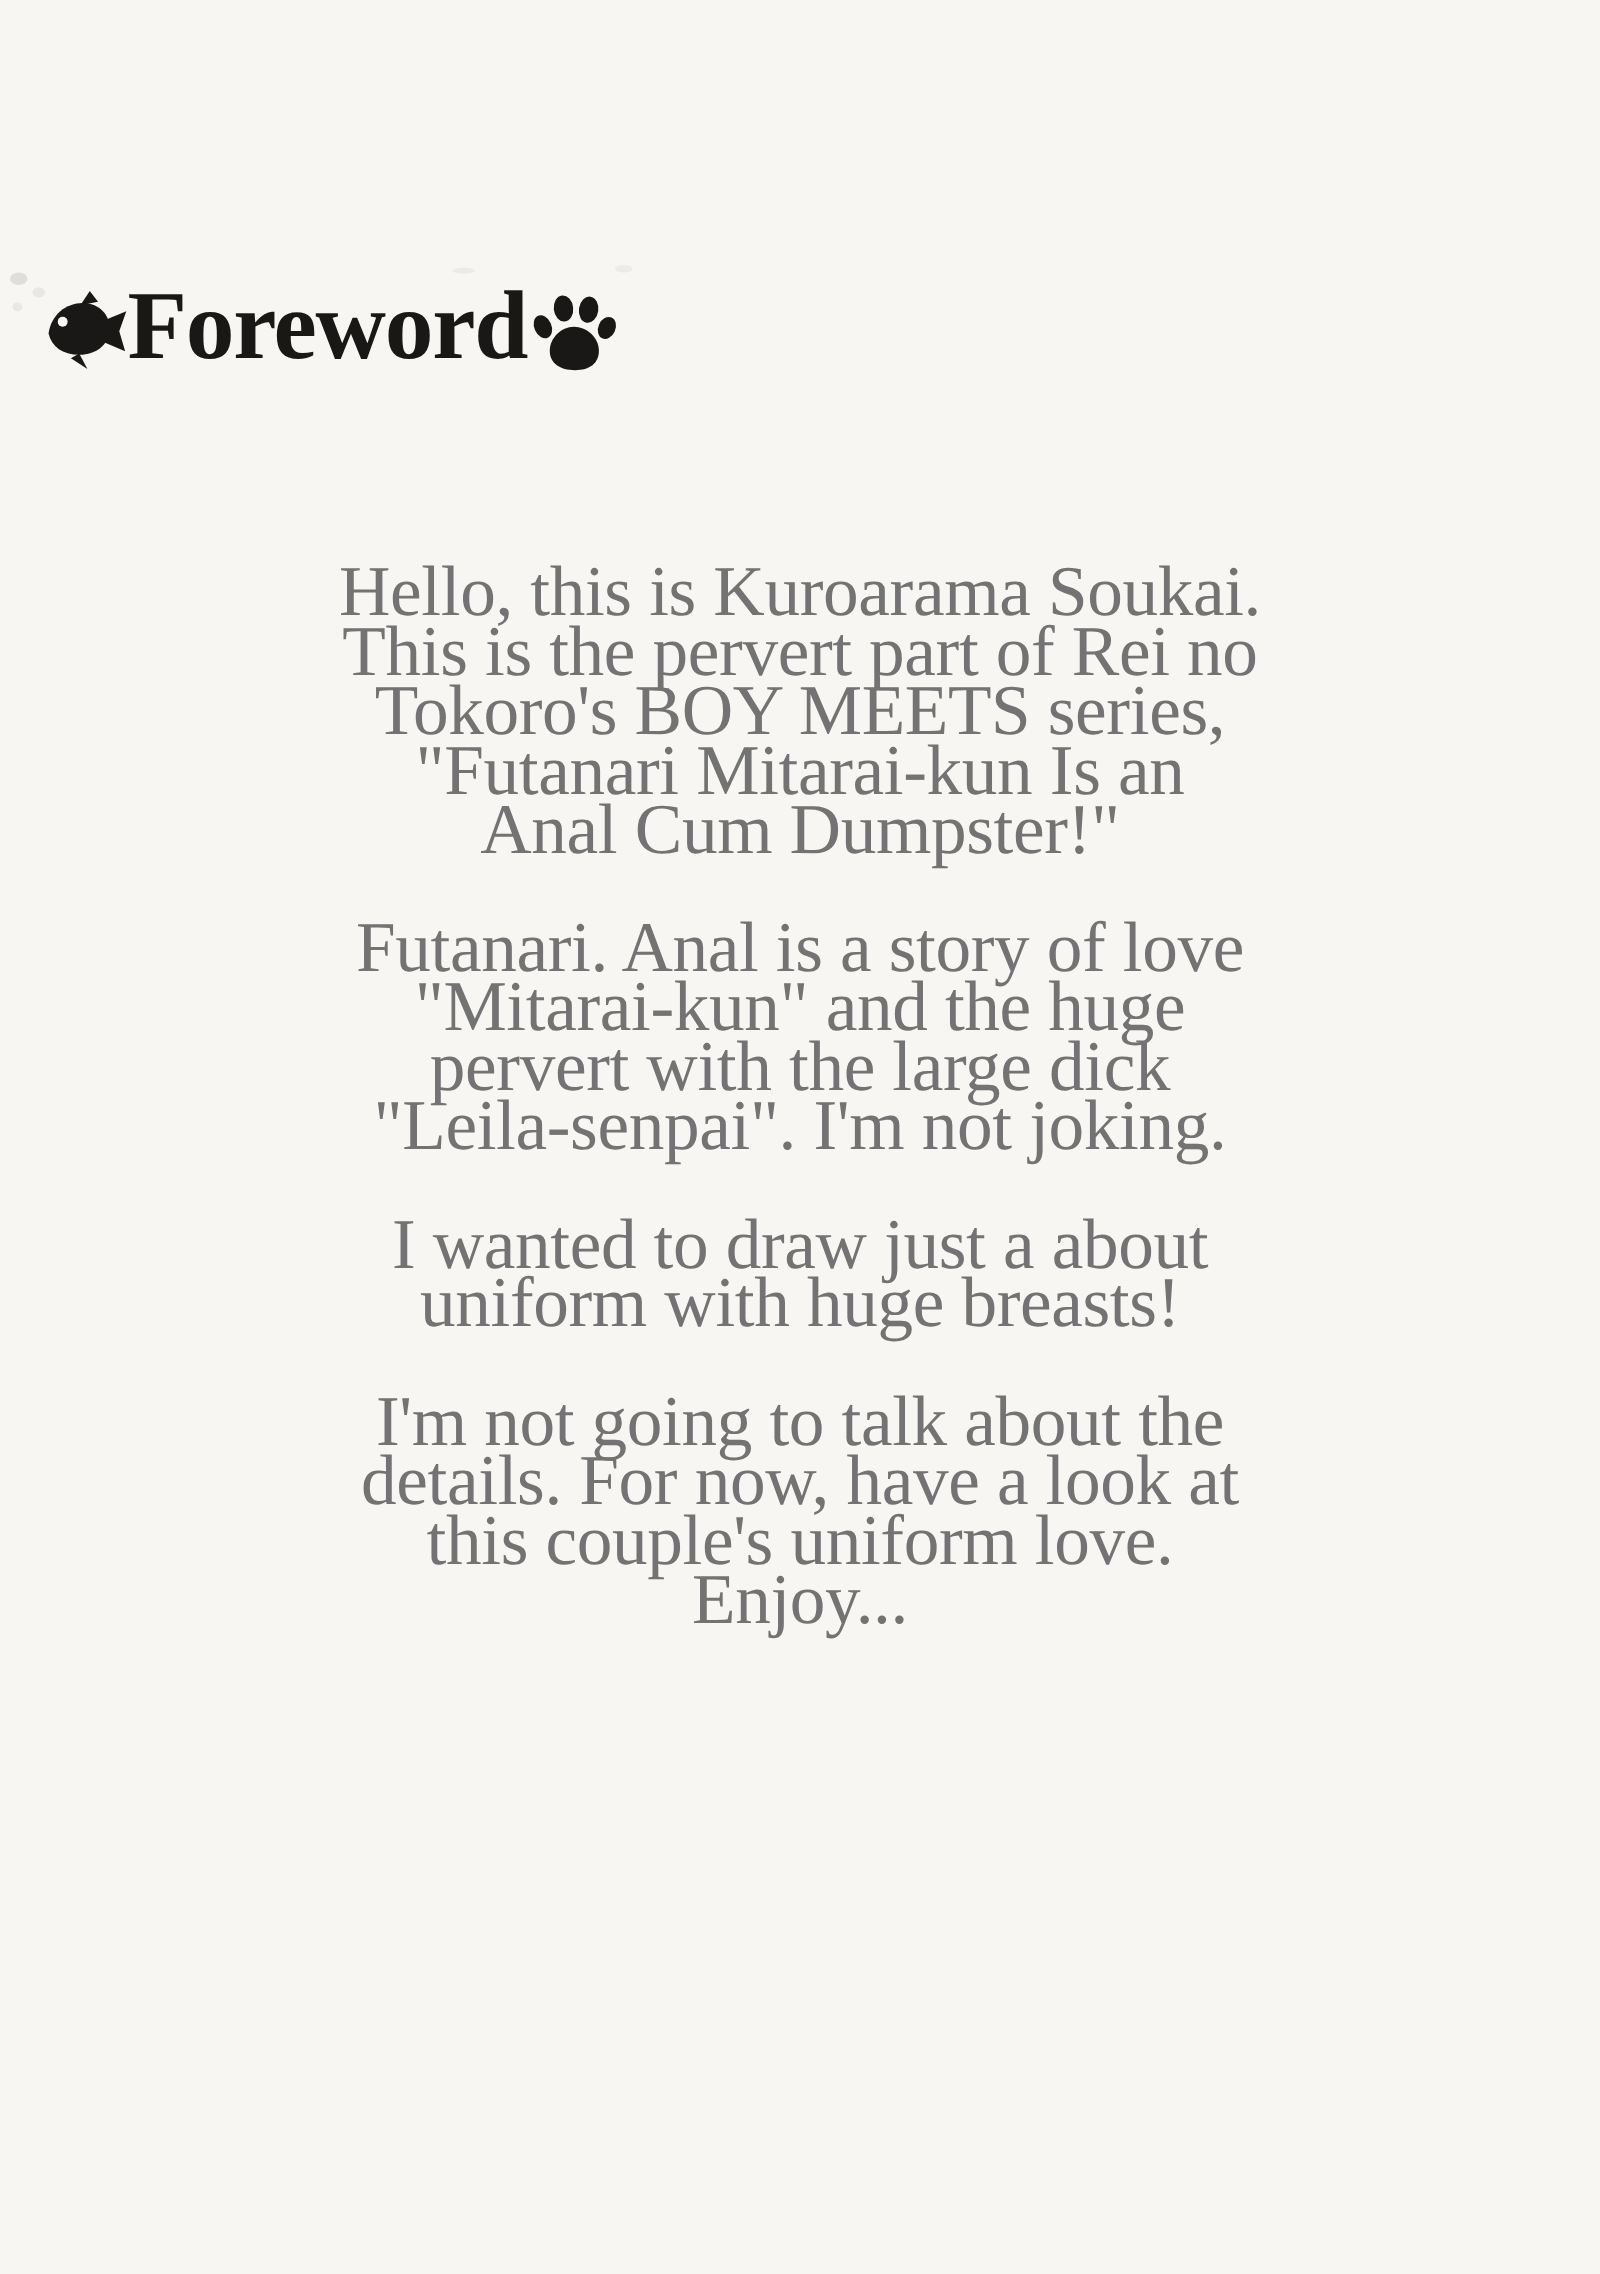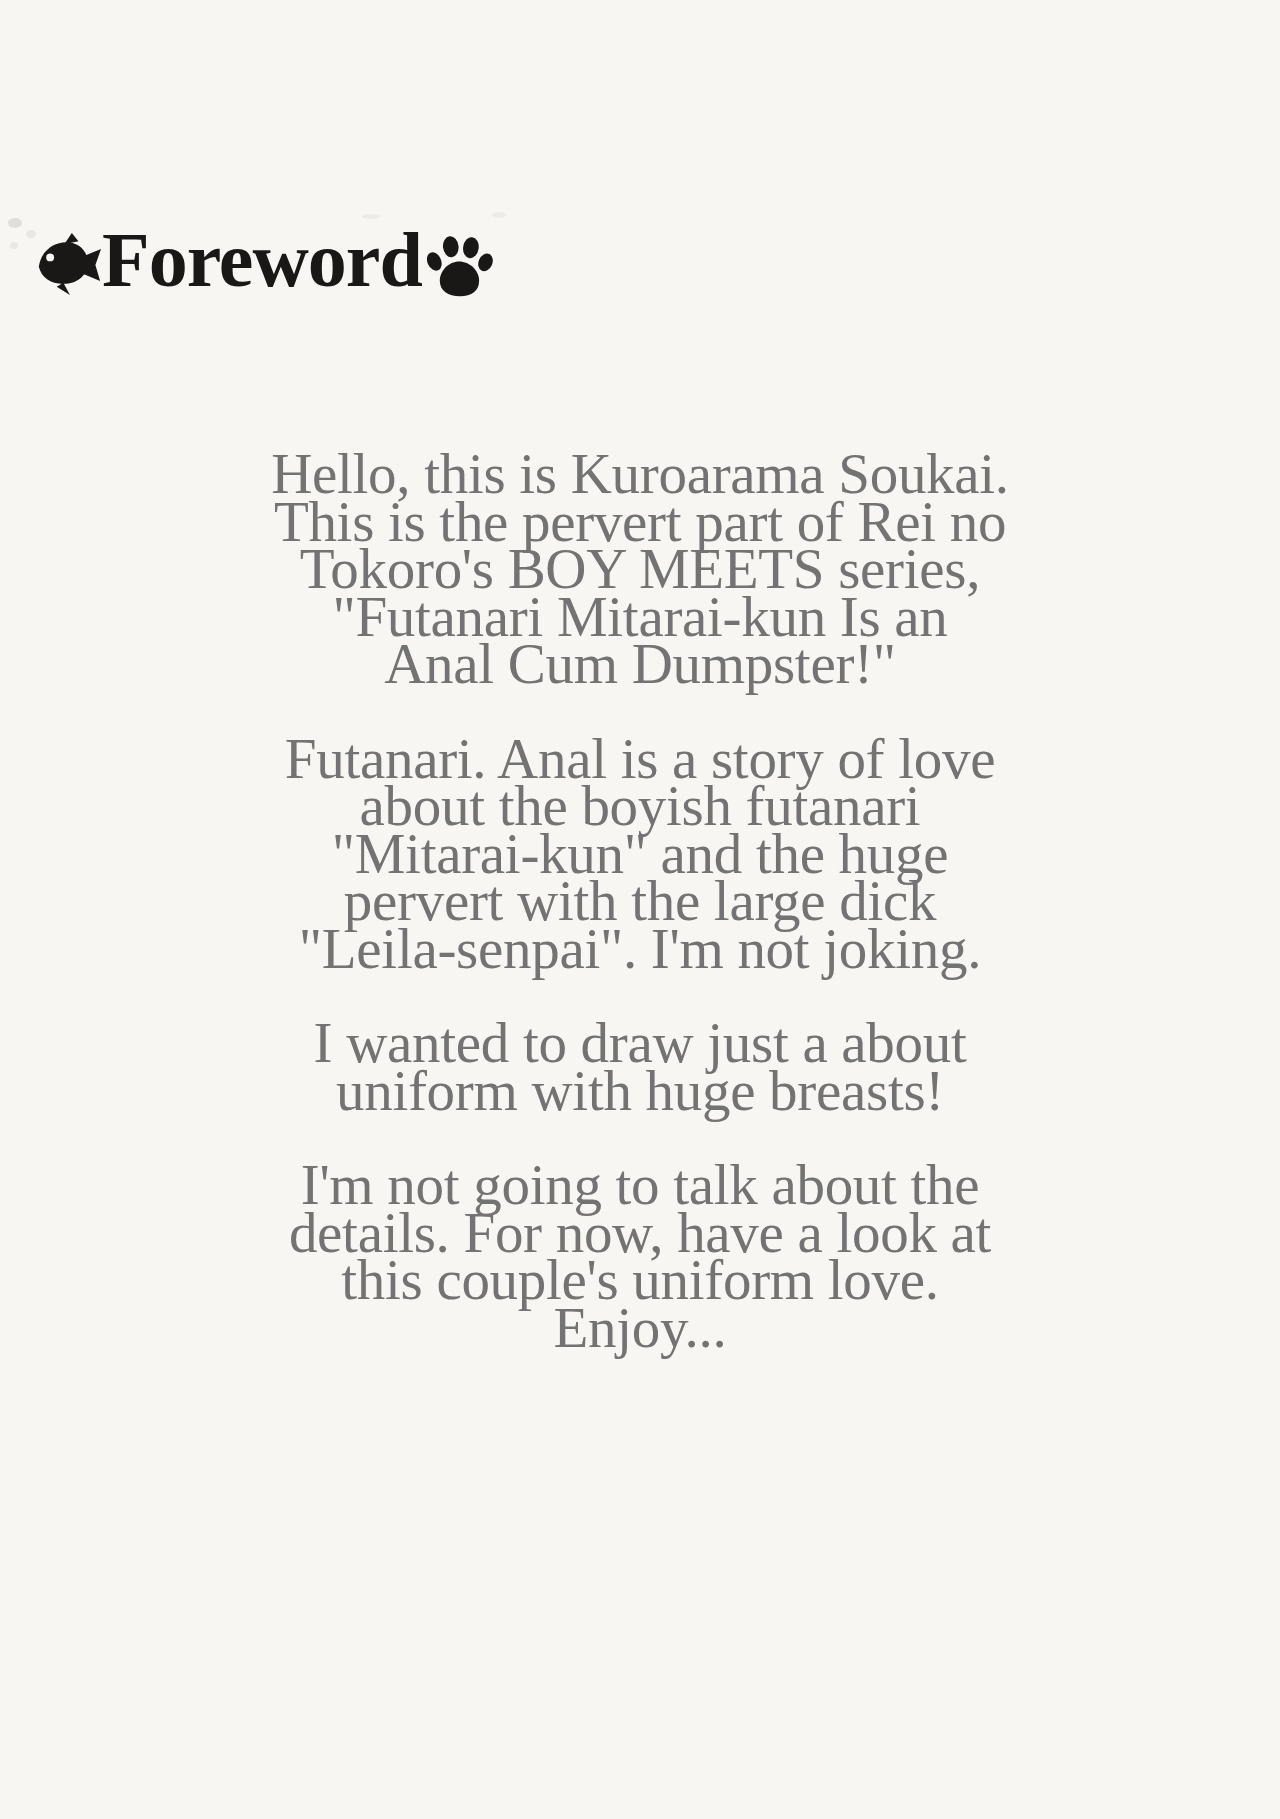--- a/index.html
+++ b/index.html
@@ -119,21 +119,20 @@
   <div class="body-text">
     <p>
       <span class="line">Hello, this is Kuroarama Soukai.</span>
       <span class="line">This is the pervert part of Rei no</span>
       <span class="line">Tokoro's BOY MEETS series,</span>
       <span class="line">"Futanari Mitarai-kun Is an</span>
       <span class="line">Anal Cum Dumpster!"</span>
     </p>
     <p>
       <span class="line">Futanari. Anal is a story of love</span>
-      <span class="line">about the boyish futanari</span>
       <span class="line">"Mitarai-kun" and the huge</span>
       <span class="line">pervert with the large dick</span>
       <span class="line">"Leila-senpai". I'm not joking.</span>
     </p>
     <p>
       <span class="line">I wanted to draw just a about</span>
       <span class="line">uniform with huge breasts!</span>
     </p>
     <p>
       <span class="line">I'm not going to talk about the</span>

